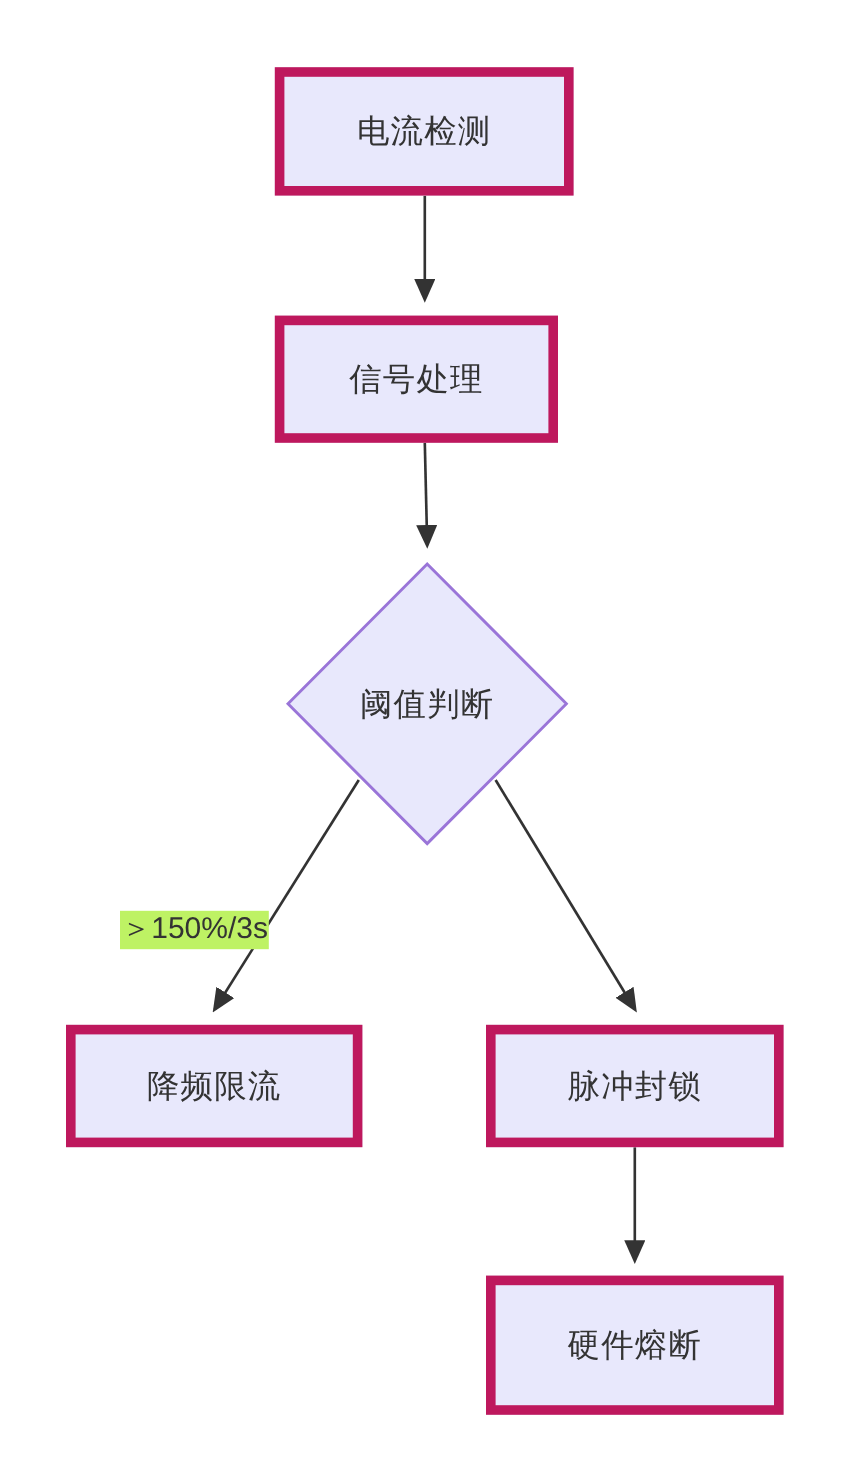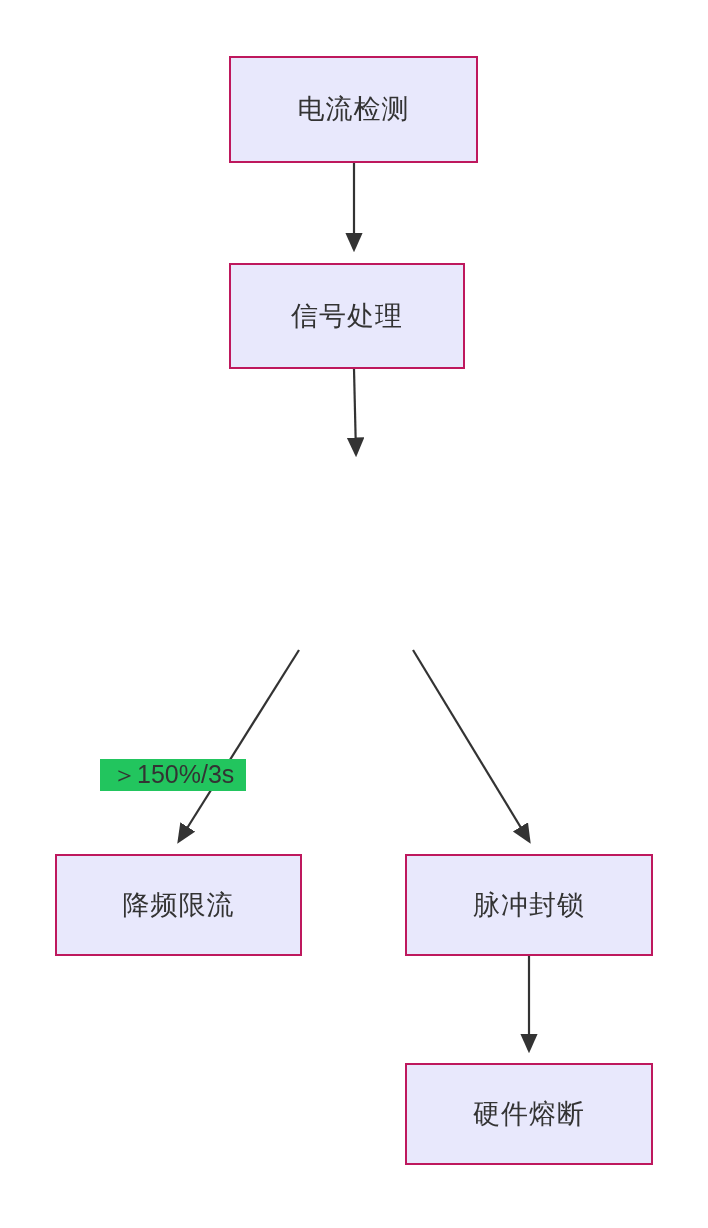--- a/index.html
+++ b/index.html
@@ -18,21 +18,21 @@
     position: absolute;
     left: 0;
     top: 0;
     width: 708px;
     height: 1228px;
   }
   .node-box {
     position: absolute;
     box-sizing: border-box;
     background: #e8e8fc;
-    border: 2px solid #be185d;
+    border: 8px solid #be185d;
     display: flex;
     align-items: center;
     justify-content: center;
   }
   .node-label {
     font-size: 27px;
     color: #333333;
     letter-spacing: 1px;
     line-height: 1;
     white-space: nowrap;
@@ -54,25 +54,25 @@
     display: flex;
     align-items: center;
     justify-content: center;
     font-size: 27px;
     color: #333333;
     letter-spacing: 1px;
     white-space: nowrap;
   }
   .edge-label {
     position: absolute;
-    background: #22c55e;
+    background: #bef264;
     color: #333333;
     font-size: 25px;
     line-height: 1.1;
-    padding: 2px 12px;
+    padding: 2px 1px;
     white-space: nowrap;
   }
   .edges-svg {
     position: absolute;
     left: 0;
     top: 0;
     width: 708px;
     height: 1228px;
     pointer-events: none;
   }
@@ -101,29 +101,35 @@
   </svg>
 
   <div class="node-box" style="left:229px; top:56px; width:249px; height:107px;">
     <span class="node-label">电流检测</span>
   </div>
 
   <div class="node-box" style="left:229px; top:263px; width:236px; height:106px;">
     <span class="node-label">信号处理</span>
   </div>
 
+  <div class="diamond-wrap" style="left:238px; top:468px; width:236px; height:237px;">
+    <svg class="diamond-shape" width="236" height="237" viewBox="0 0 236 237">
+      <polygon points="118,2 234,118.5 118,235 2,118.5" fill="#e8e8fc" stroke="#9a75d8" stroke-width="2.4"></polygon>
+    </svg>
+    <div class="diamond-label">阈值判断</div>
+  </div>
 
   <div class="edge-label" style="left:100px; top:759px;">＞150%/3s</div>
 
 
   <div class="node-box" style="left:405px; top:854px; width:248px; height:102px;">
     <span class="node-label">脉冲封锁</span>
   </div>
 
   <div class="node-box" style="left:55px; top:854px; width:247px; height:102px;">
     <span class="node-label">降频限流</span>
   </div>
 
-  <div class="node-box" style="left:405px; top:1063px; width:248px; height:102px;">
+  <div class="node-box" style="left:405px; top:1063px; width:248px; height:116px;">
     <span class="node-label">硬件熔断</span>
   </div>
 
 </div>
 
 </body></html>

